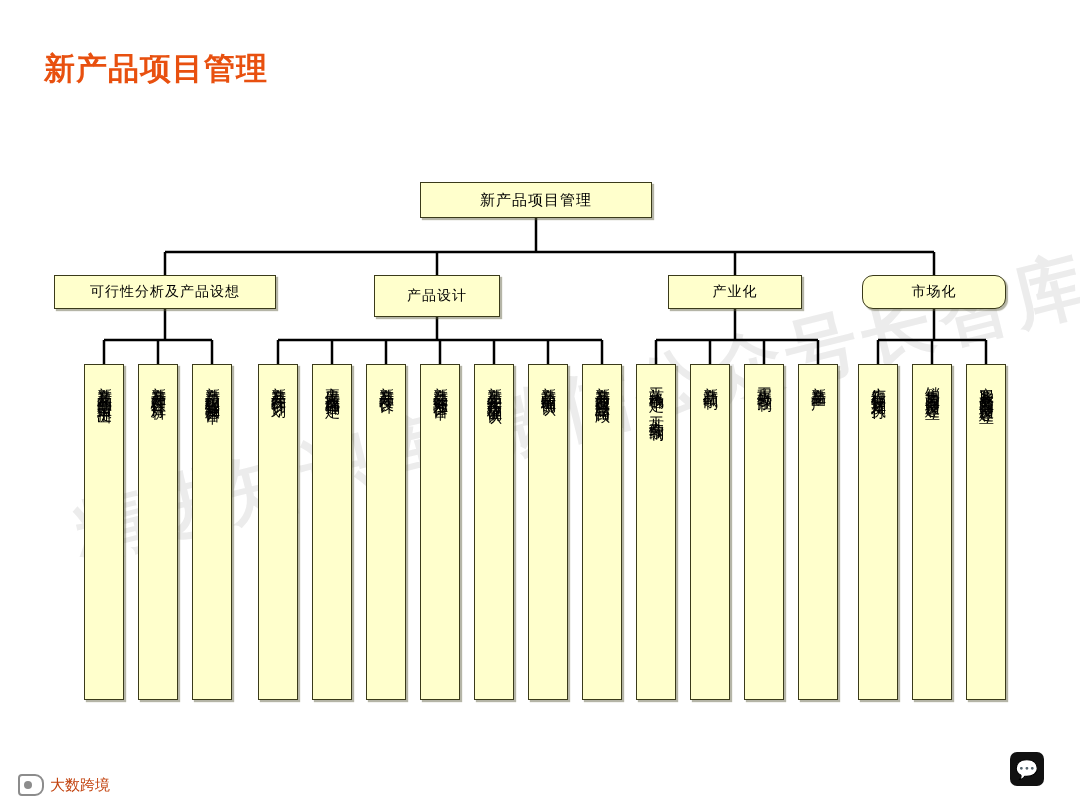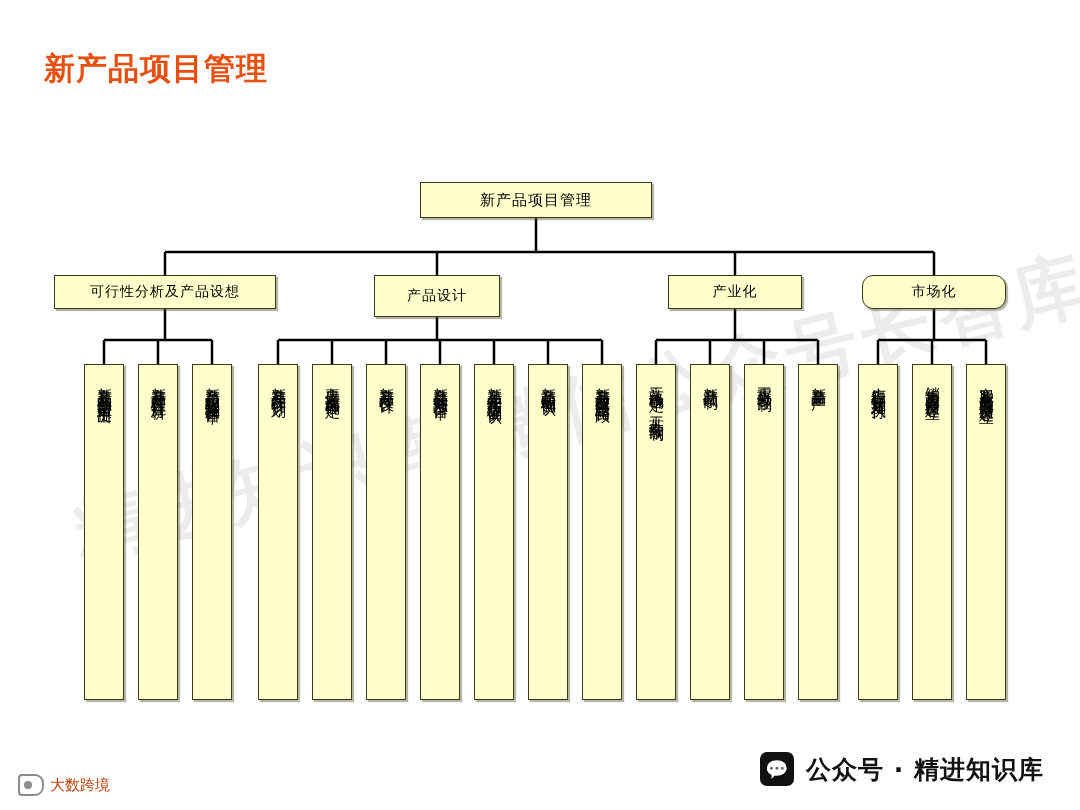--- a/index.html
+++ b/index.html
@@ -177,14 +177,13 @@
     <div class="node leaf" style="left: 912px; top: 364px; width: 40px; height: 336px;">销售力量的培训及建立</div>
     <div class="node leaf" style="left: 966px; top: 364px; width: 40px; height: 336px;">客户服务力量的培训及建立</div>
   </div>
 
 <div class="footer-left">
   <div class="lg"></div>
   <div class="txt">大数跨境</div>
 </div>
 <div class="footer-right">
   <div class="wc-badge">💬</div>
-  <div class="txt">公众号 · 精进知识库</div>
 </div>
 
 </body></html>

